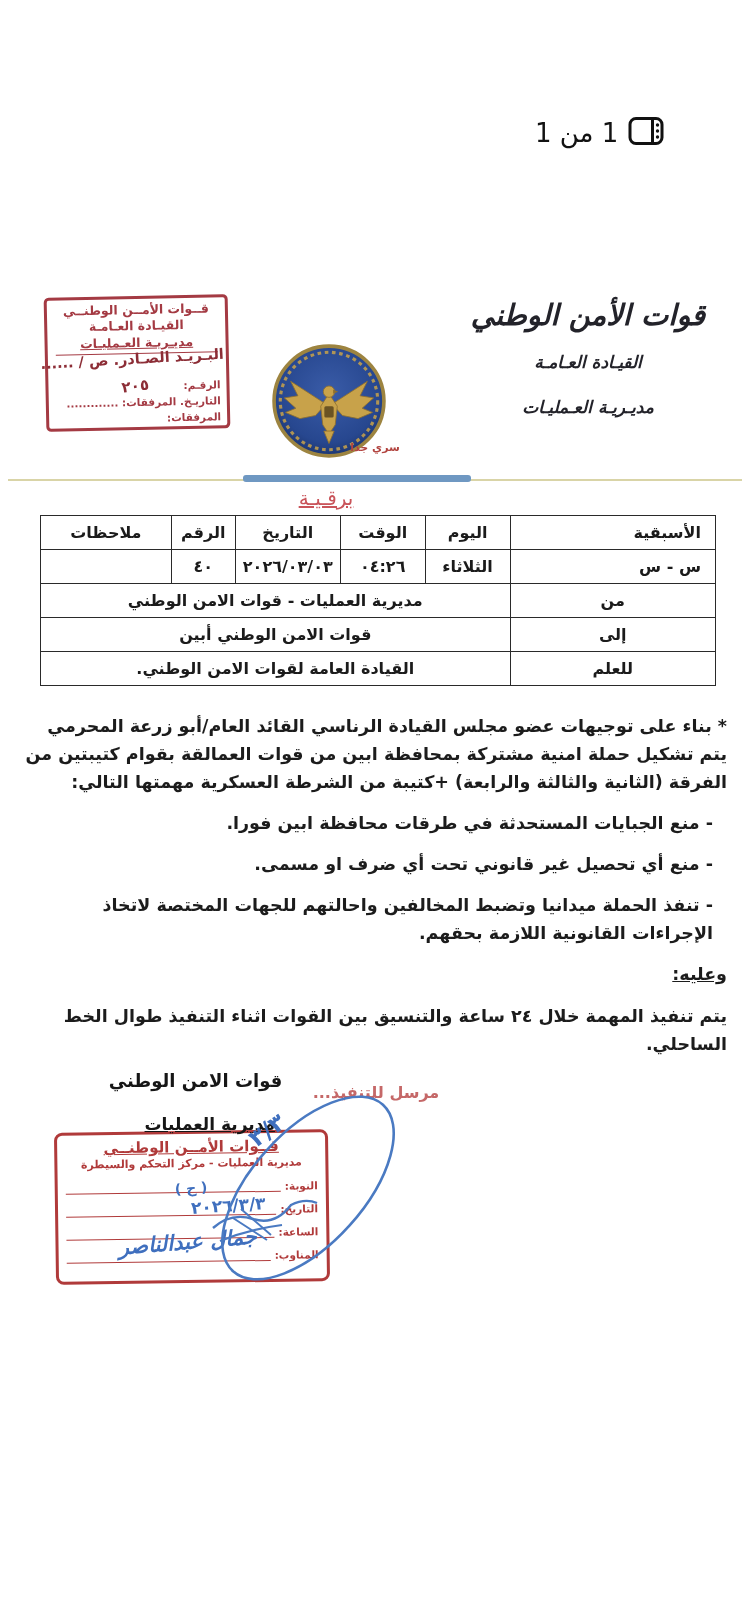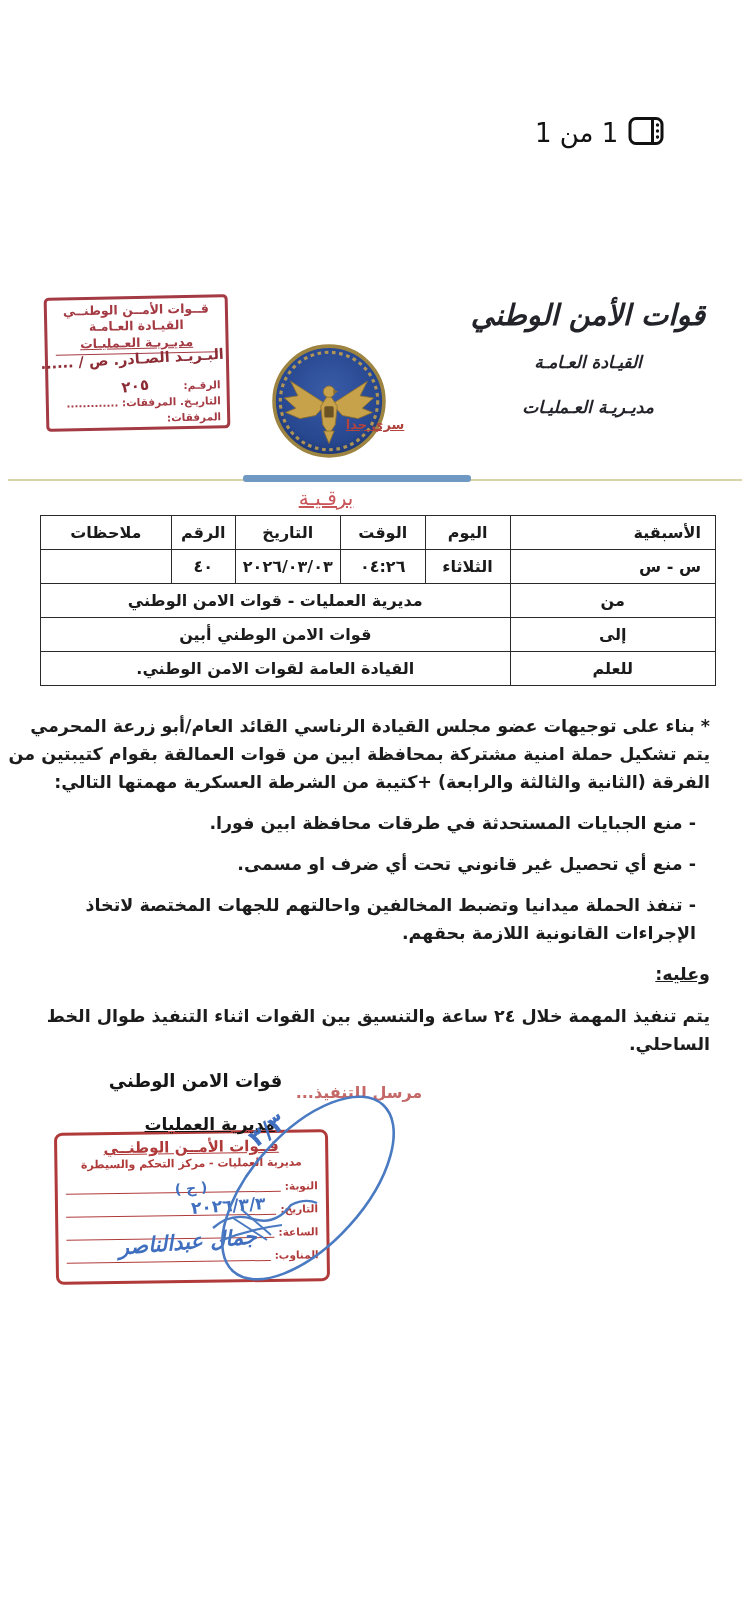--- a/index.html
+++ b/index.html
@@ -21,22 +21,22 @@
   .stamp-outgoing .s-field{font-size:10.5px;font-weight:700;text-align:right;line-height:1.55;}
   .stamp-outgoing .hw{position:absolute;color:#8c2d36;font-weight:700;}
   .hw-mailline{right:2px;top:52px;width:195px;font-size:14.5px;transform:rotate(-2deg);white-space:nowrap;}
   .hw-number{right:78px;top:78px;font-size:15px;transform:rotate(-6deg);}
   .basmala{
     position:absolute;left:243px;top:303px;width:230px;text-align:center;
     font-family:"DejaVu Serif","Liberation Serif",serif;font-weight:700;font-size:21px;color:#26262a;direction:rtl;
   }
   .emblem{position:absolute;left:272px;top:344px;width:114px;height:114px;}
   .classification{
-    position:absolute;left:300px;top:417px;width:150px;text-align:center;
-    font-size:13px;font-weight:700;color:#b2443f;text-decoration:underline;direction:rtl;
+    position:absolute;left:300px;top:441px;width:150px;text-align:center;
+    font-size:11px;font-weight:700;color:#b2443f;direction:rtl;
   }
   .header-right{position:absolute;left:452px;top:298px;width:272px;text-align:center;direction:rtl;font-style:italic;}
   .header-right .org{
     font-family:"DejaVu Serif","Liberation Serif",serif;font-weight:700;font-size:29px;color:#23232a;white-space:nowrap;
   }
   .header-right .cmd{margin-top:20px;font-size:17px;font-weight:700;color:#23232a;}
   .header-right .dir{margin-top:25px;font-size:17px;font-weight:700;color:#23232a;}
   
   .sep-line{position:absolute;top:479px;left:8px;width:734px;height:2px;background:#d9d4a7;}
   .sep-blue{position:absolute;top:475px;left:243px;width:228px;height:7px;background:#6f98c2;border-radius:3px;}
@@ -46,21 +46,21 @@
   }
   
   .tg-table{position:absolute;left:40px;top:515px;width:676px;border-collapse:collapse;direction:rtl;}
   .tg-table td,.tg-table th{
     border:1.4px solid #2a2a2a;font-size:16px;font-weight:700;color:#1b1b1b;
     text-align:center;padding:4px 4px;height:25px;
   }
   .tg-table .c-first{text-align:right;padding-right:14px;}
   
   .doc-body{
-    position:absolute;left:8px;top:712px;width:702px;direction:rtl;text-align:right;
+    position:absolute;left:25px;top:712px;width:702px;direction:rtl;text-align:right;
     font-size:17.5px;font-weight:700;color:#1c1c1c;line-height:1.6;
   }
   .doc-body p{margin:0 0 13px 0;}
   .doc-body .bullet{padding-right:14px;}
   .therefore{text-decoration:underline;margin:4px 0 14px 0 !important;}
   .dispatch{color:#c56868;text-align:center;font-size:16px;margin-top:22px !important;}
   
   .footer-org{position:absolute;left:88px;top:1070px;width:215px;text-align:center;font-size:18px;font-weight:800;color:#161616;direction:rtl;}
   .footer-dir{position:absolute;left:95px;top:1114px;width:180px;text-align:right;font-size:17px;font-weight:800;color:#161616;direction:rtl;z-index:3;text-decoration:underline;}
   .stamp-footer{

